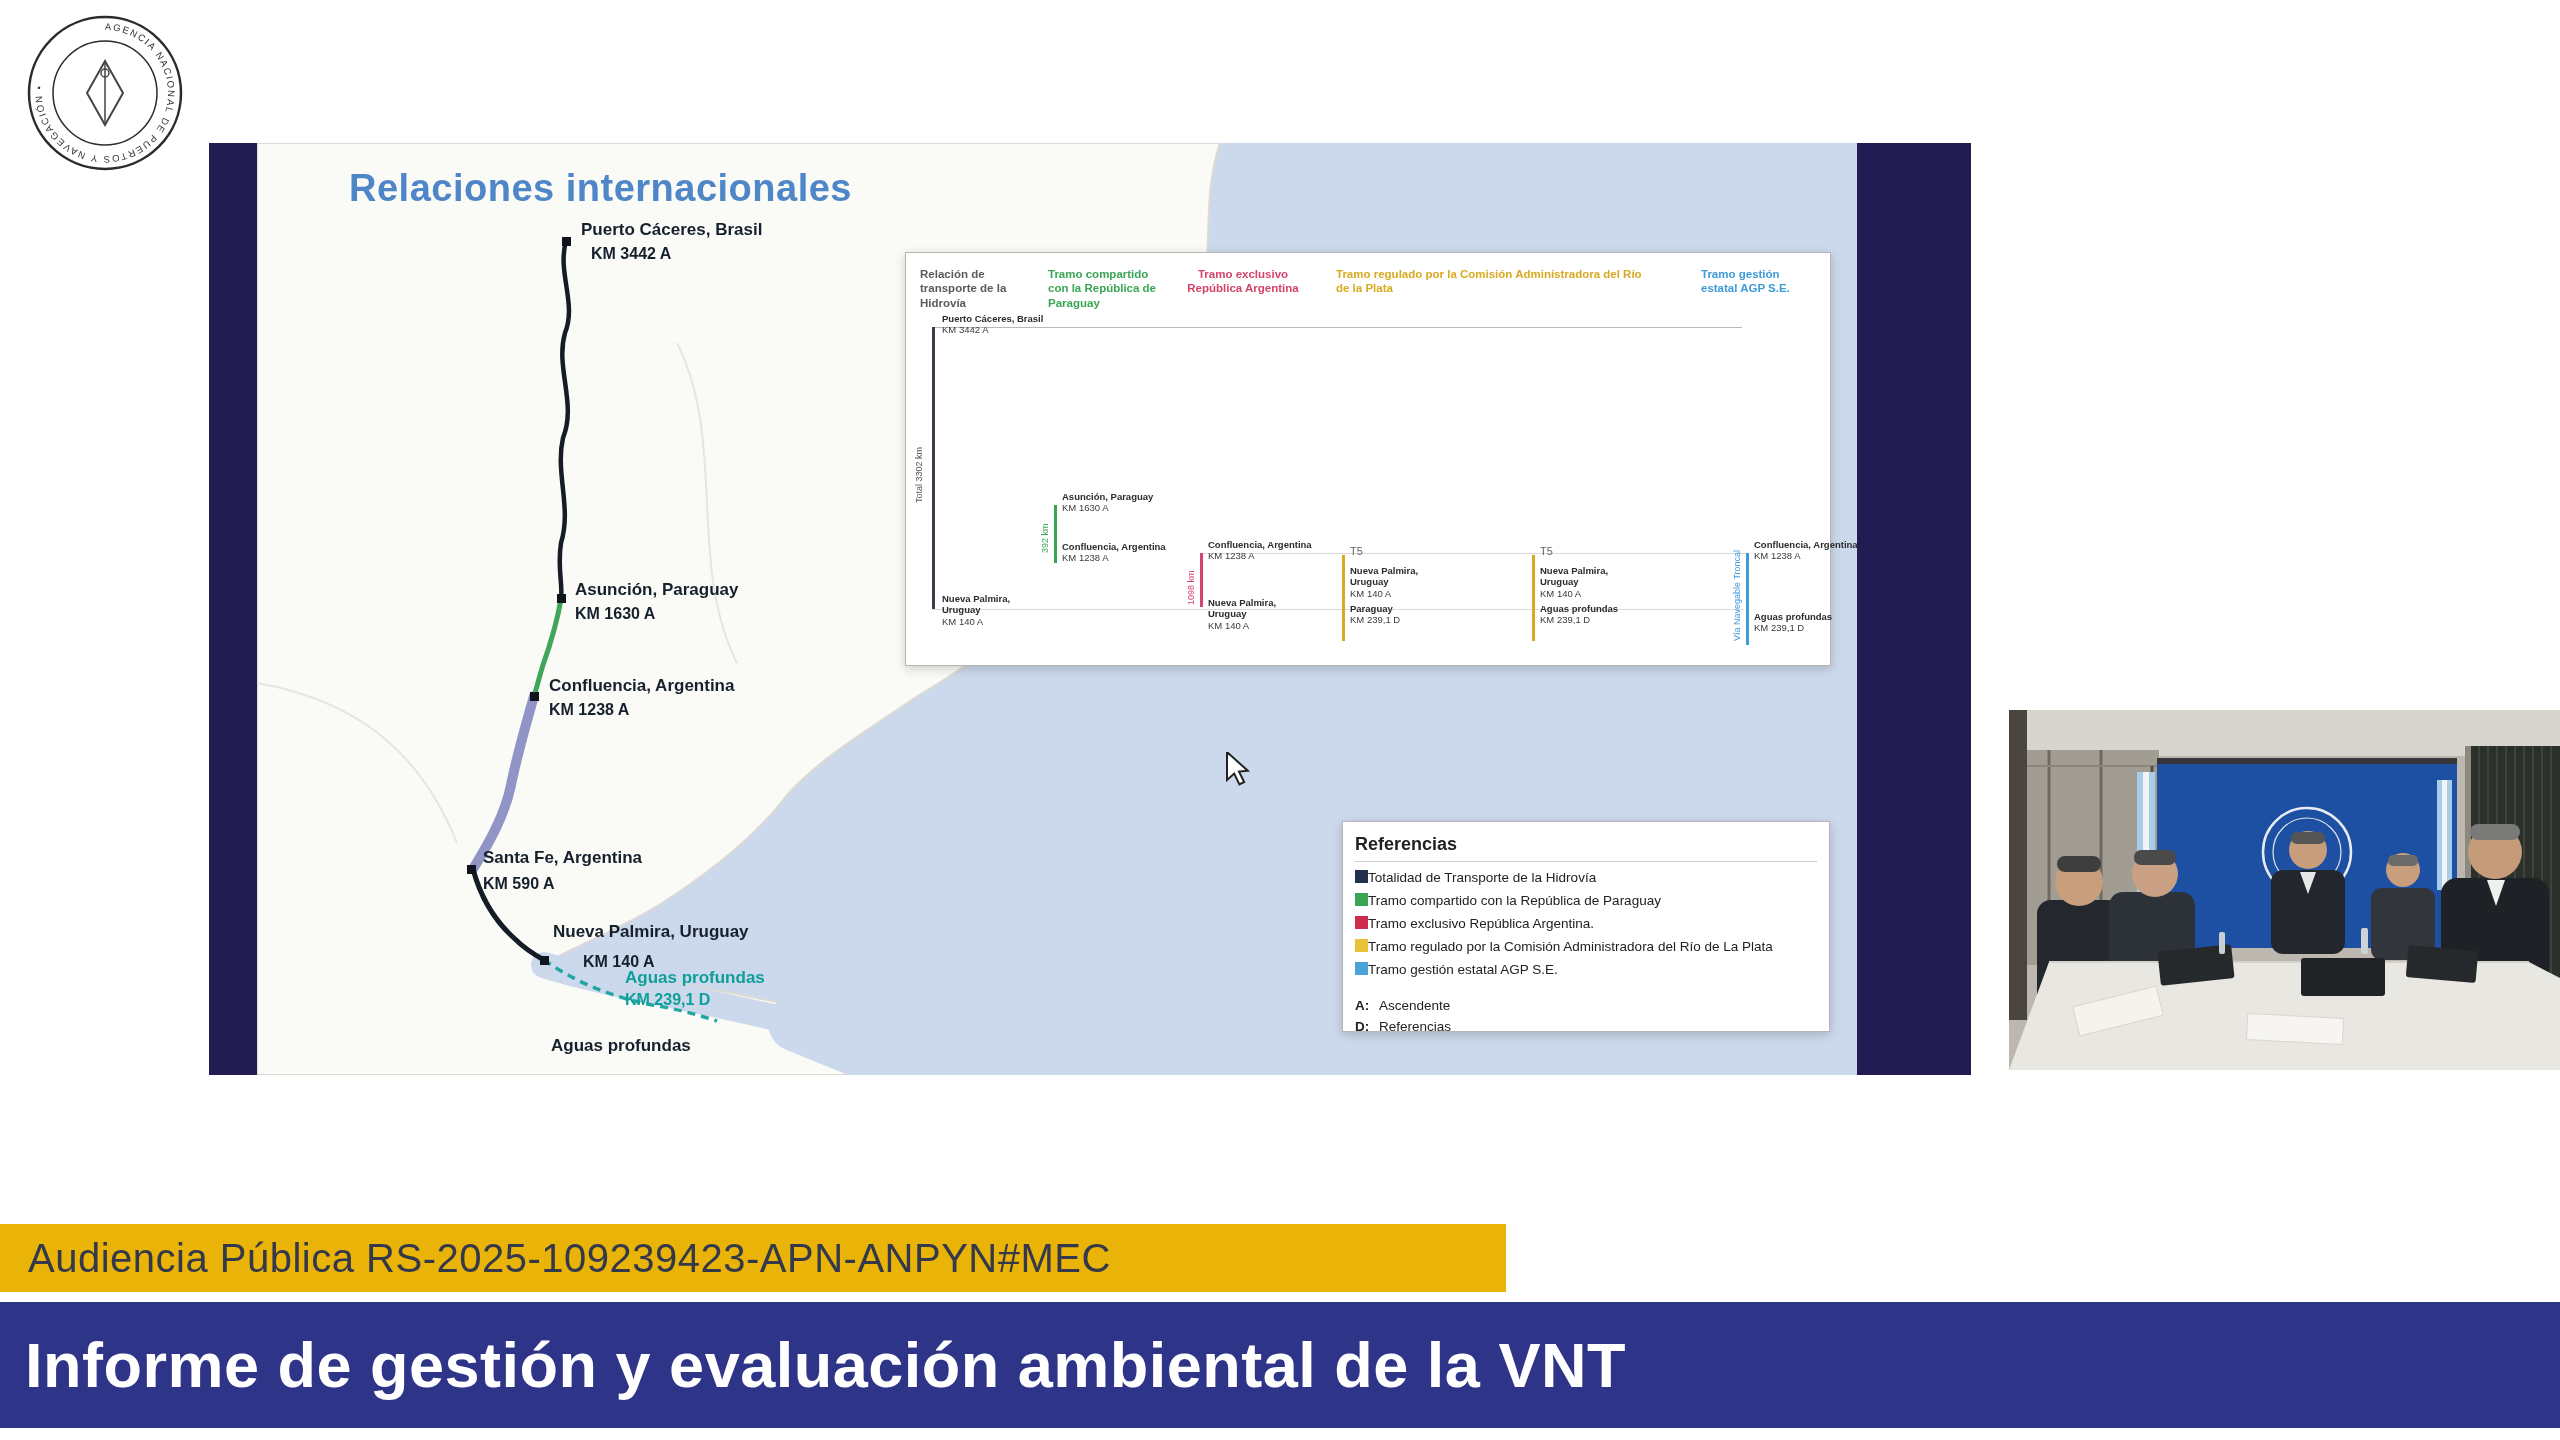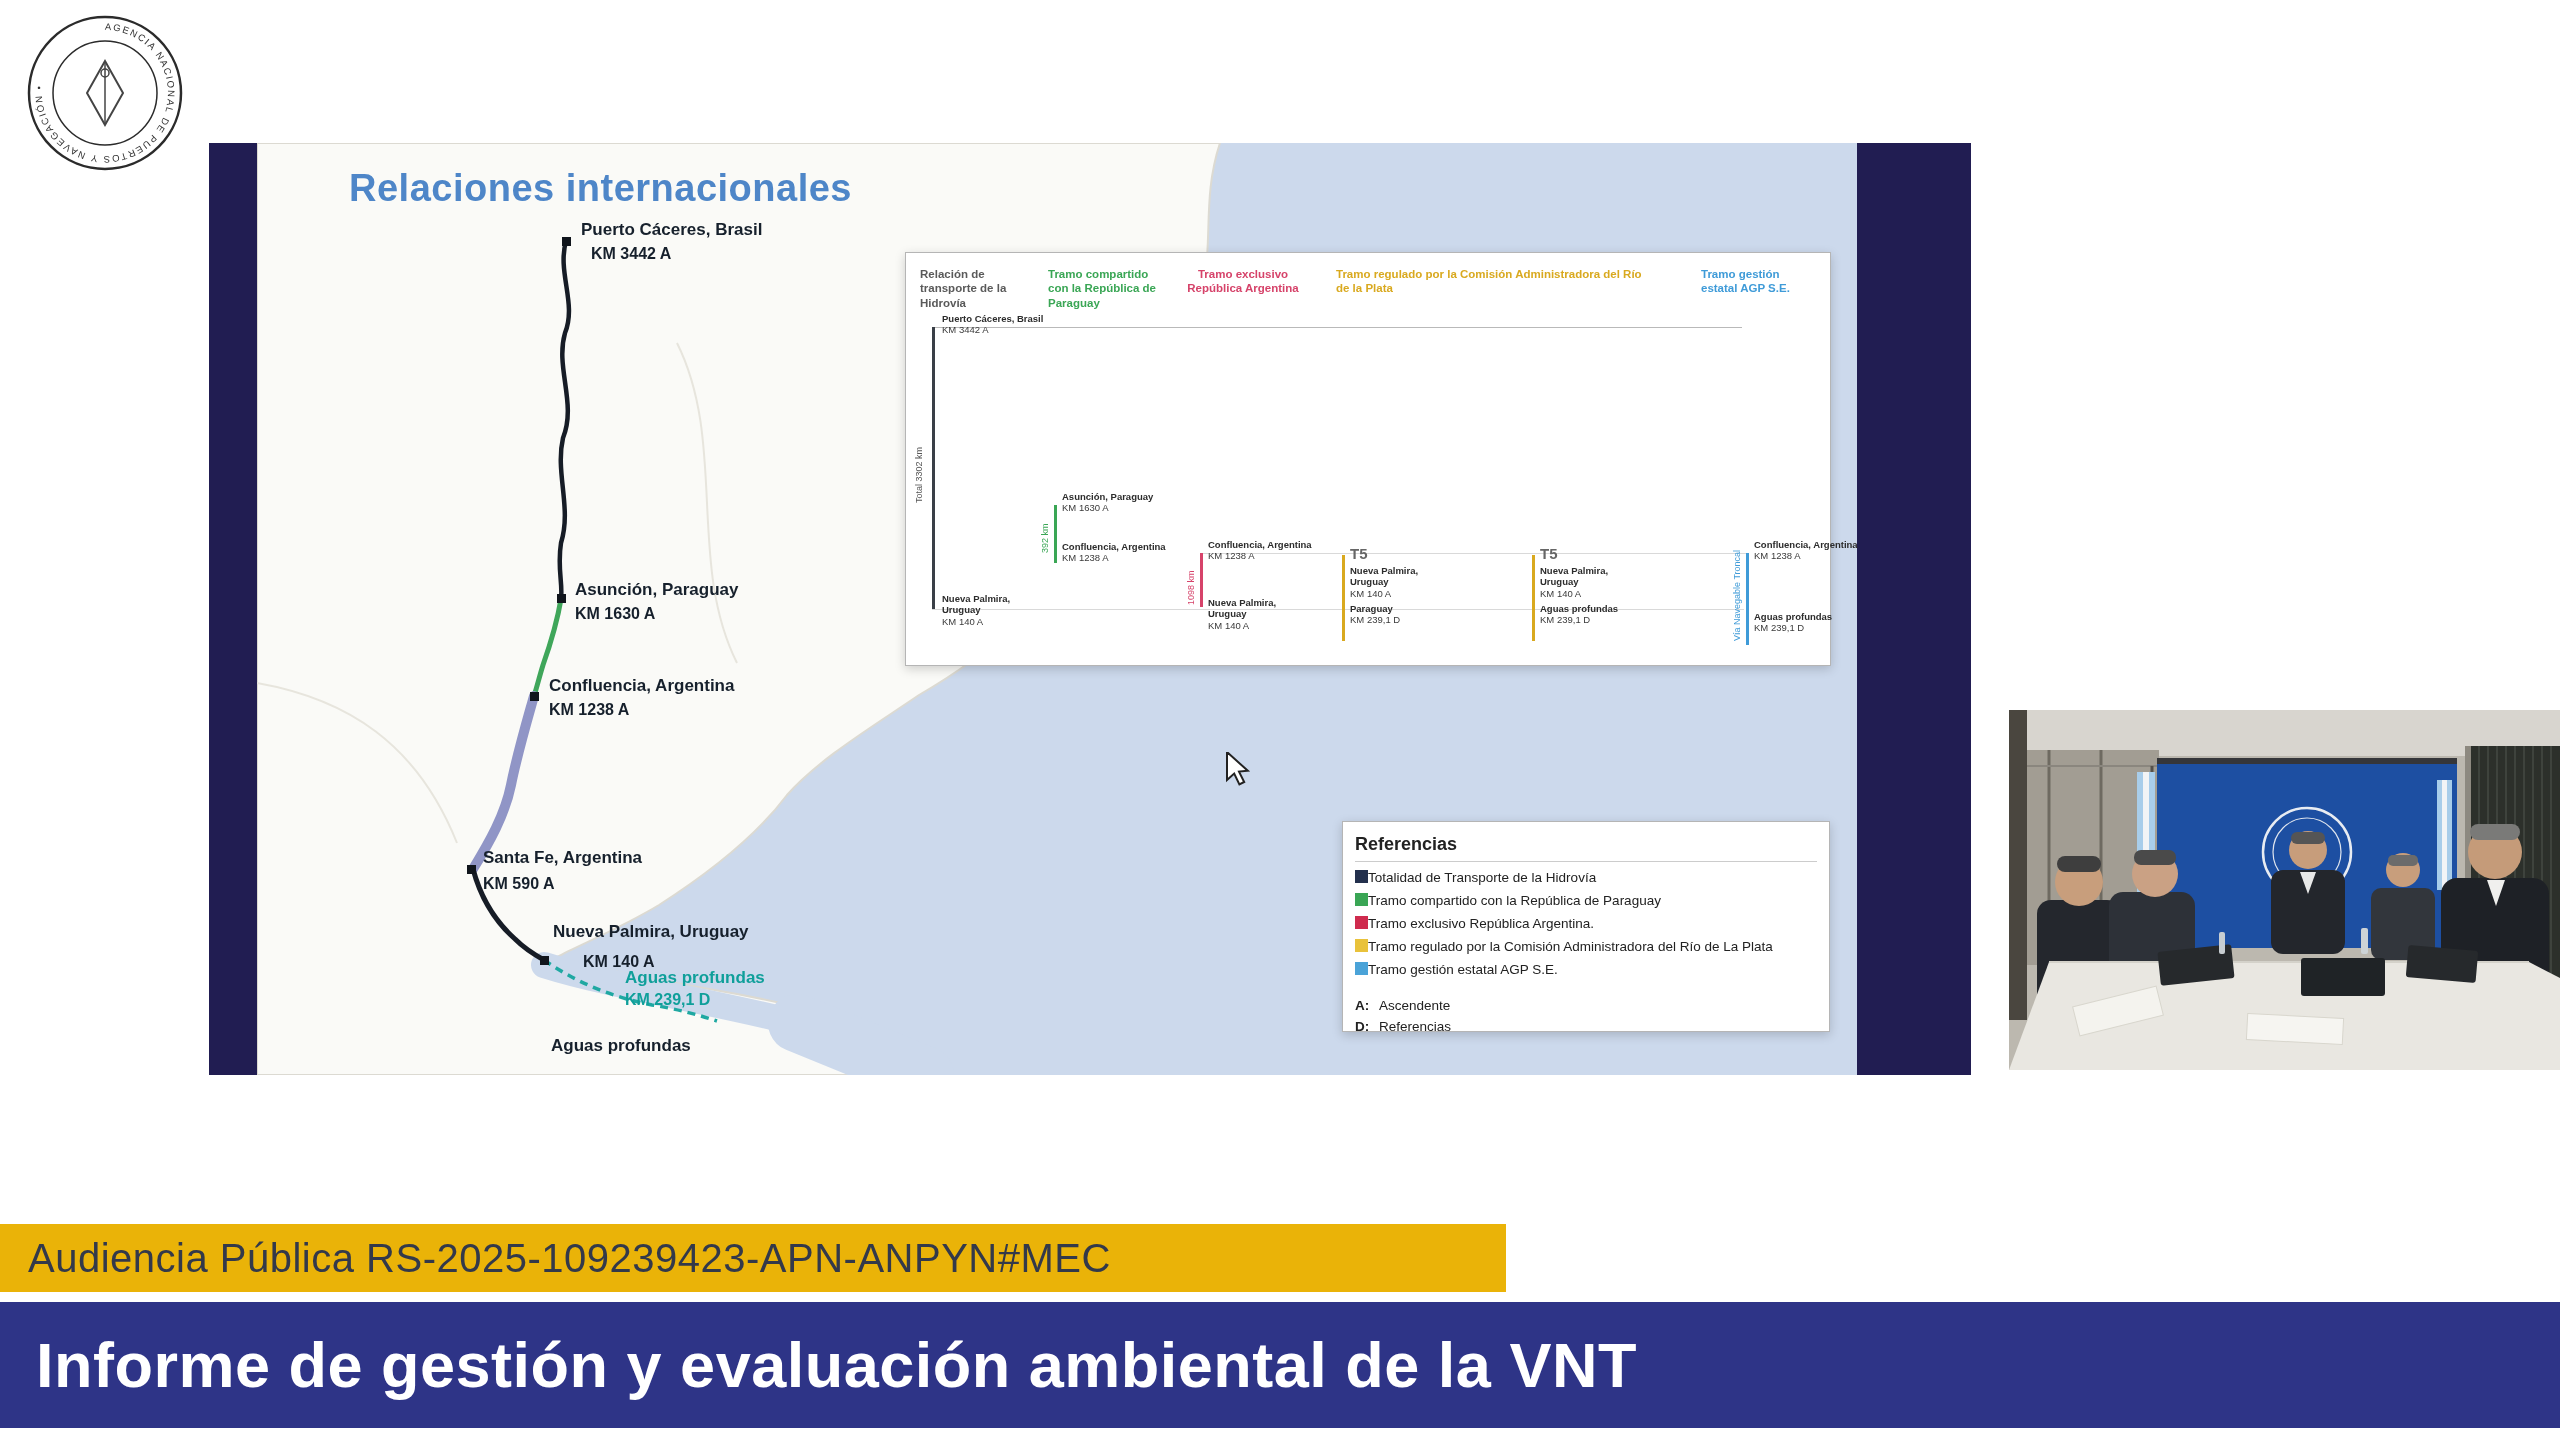--- a/index.html
+++ b/index.html
@@ -16,39 +16,39 @@
   .wpteal{fill:#0f9f9a;}
 
   
   #diagram{position:absolute;left:696px;top:109px;width:924px;height:412px;background:#fff;border:1px solid #b5b5b5;box-shadow:0 3px 10px rgba(0,0,0,.18);}
   .dhead{position:absolute;font-size:11.5px;font-weight:bold;line-height:1.25;}
   .dnode{position:absolute;width:104px;font-size:9.5px;line-height:1.2;color:#3a3a3a;}
   .dnode .dl1{font-weight:bold;color:#2c2c2c;}
   .vline{position:absolute;width:3px;}
   .hline{position:absolute;height:1px;background:#b9b9b9;}
   .rot{position:absolute;transform:rotate(-90deg);transform-origin:left top;font-size:9px;white-space:nowrap;color:#555;}
-  .tick{position:absolute;font-size:15px;font-weight:bold;color:#666;}
+  .tick{position:absolute;font-size:11px;font-weight:normal;color:#666;}
 
   
   #refs{position:absolute;left:1133px;top:678px;width:488px;height:211px;background:#fff;border:1px solid #b5b5b5;box-shadow:0 3px 10px rgba(0,0,0,.18);padding:12px 12px;box-sizing:border-box;}
   #refs h4{margin:0 0 6px 0;font-size:18px;color:#222;}
   #refs .sep{height:1px;background:#ccc;margin-bottom:8px;}
   .ref-item{display:flex;align-items:flex-start;height:23px;}
   .ref-sq{width:13px;height:13px;flex:0 0 13px;}
   .ref-lbl{font-size:13.5px;color:#222;white-space:nowrap;}
   .ref-note{display:flex;gap:10px;height:21px;font-size:13.5px;color:#222;align-items:center;}
   .ref-key{font-weight:bold;width:14px;}
 
   
   #gold-bar{position:absolute;left:0;top:1224px;width:1506px;height:68px;display:flex;align-items:center;}
   #gold-bar span{padding-left:28px;font-size:40px;font-weight:500;color:#33394a;letter-spacing:.5px;white-space:nowrap;}
   #speaker-bar{position:absolute;left:1506px;top:1224px;width:1054px;height:68px;background:#fff;display:flex;align-items:center;}
   #speaker-bar span{padding-left:56px;font-size:40px;font-weight:500;color:#1d1d1d;}
   #navy-bar{position:absolute;left:0;top:1302px;width:2560px;height:126px;display:flex;align-items:center;}
-  #navy-bar span{padding-left:36px;font-size:63px;font-weight:bold;color:#fff;letter-spacing:.5px;white-space:nowrap;}
+  #navy-bar span{padding-left:25px;font-size:63px;font-weight:bold;color:#fff;letter-spacing:.5px;white-space:nowrap;}
 
   
   #video{position:absolute;left:2009px;top:710px;width:551px;height:360px;overflow:hidden;background:#bcb8af;}
 </style>
 </head>
 <body>
 
 <div id="screen">
 
   <div class="abs" style="left:25px;top:13px;width:160px;height:160px;">

